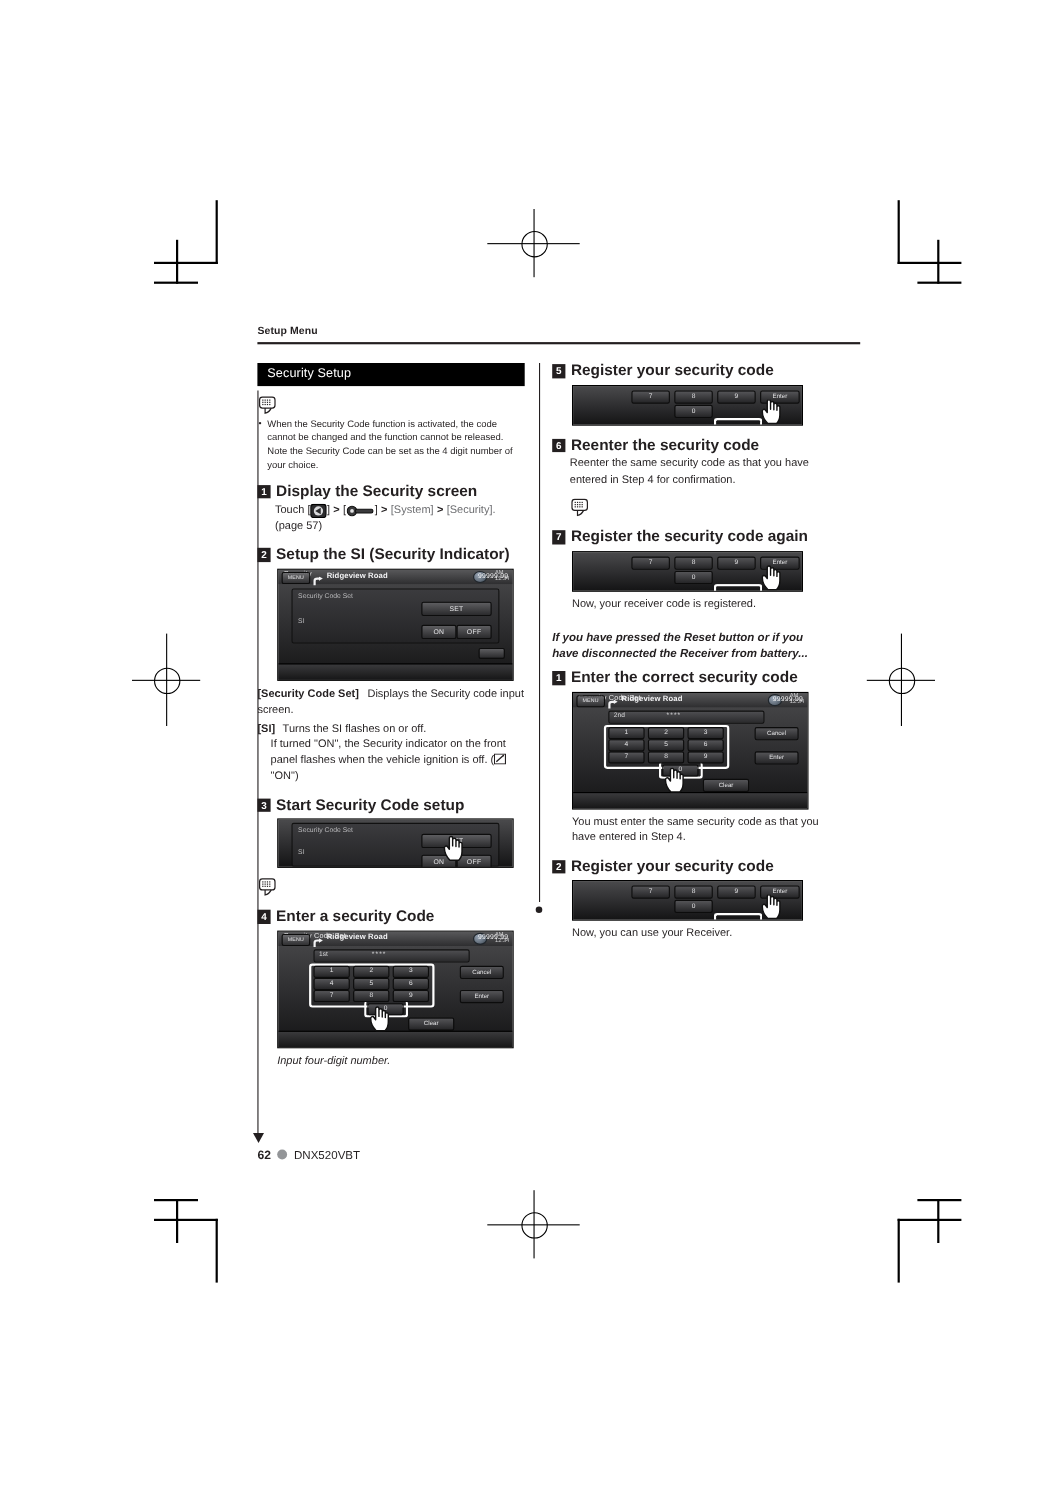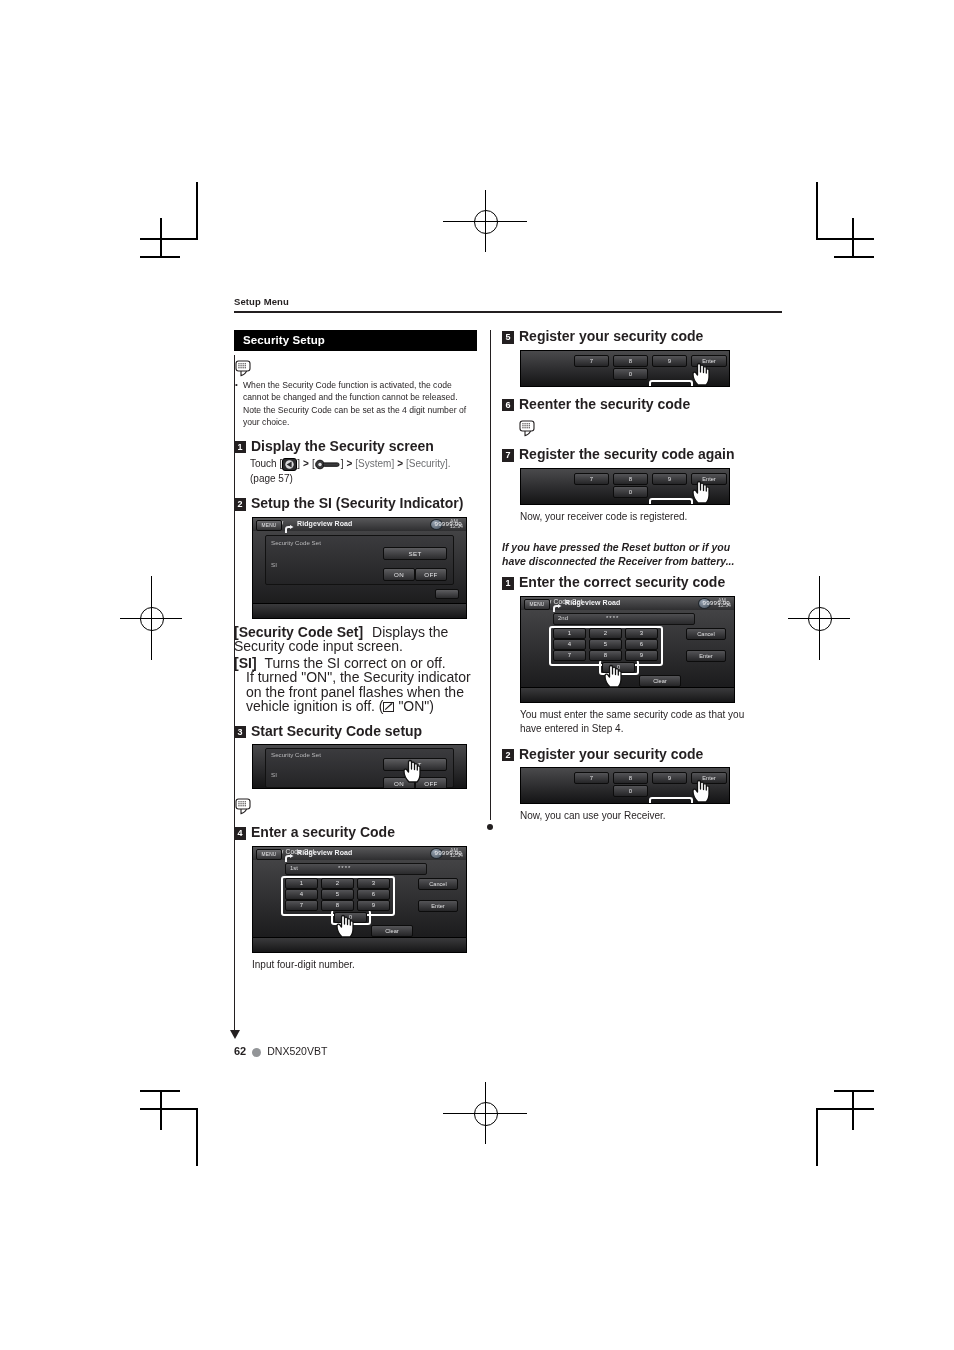--- a/index.html
+++ b/index.html
@@ -29,21 +29,21 @@
 
   .col-divider{position:absolute;left:490px;top:330px;width:1.2px;height:490px;background:#231f20;}
   .col-divider-dot{position:absolute;left:487px;top:824px;width:6px;height:6px;border-radius:50%;background:#231f20;}
 
   
   .flow-arrow{position:absolute;left:234px;top:355px;width:1.2px;height:676px;background:#231f20;}
   .flow-arrow::after{content:"";position:absolute;left:-4px;bottom:-8px;border-left:5px solid transparent;
       border-right:5px solid transparent;border-top:9px solid #231f20;}
 
   
-  .sectionbar{background:#000;color:#fff;font-size:11.5px;font-weight:bold;
+  .sectionbar{background:#000;color:#fff;font-size:11.5px;font-weight:normal;
       padding:4px 9px 5px;letter-spacing:.1px;}
 
   .body-text{font-size:10px;line-height:14.5px;color:#231f20;margin:8px 0 0;}
 
   
   .noteicon{width:19px;height:17px;position:relative;margin:9px 0 2px 1px;}
   .noteicon svg{display:block;}
 
   .note-list{margin:0;padding:0;list-style:none;}
   .note-list li{font-size:8.6px;line-height:12.4px;color:#231f20;
@@ -58,21 +58,21 @@
 
   .step-body{font-size:10px;line-height:14.5px;margin:4px 0 0 16px;}
 
   .touchline{display:flex;align-items:center;flex-wrap:wrap;gap:0px;font-size:10px;}
   .touchline .g{color:#6d6e71;}
   .arrowsep{font-weight:bold;margin:0 3px;font-size:10px;}
 
   .icon-badge{display:inline-block;width:15px;height:13px;vertical-align:-2px;}
   .icon-badge svg{display:block;}
 
-  .deflist{font-size:14px;line-height:14.5px;margin-top:6px;}
+  .deflist{font-size:10px;line-height:14.5px;margin-top:6px;}
   .deflist .term{font-weight:bold;}
   .deflist .sub{margin-left:12px;display:block;}
 
   .pen-icon{display:inline-block;width:11px;height:10px;vertical-align:-1px;}
 
   .italic-head{font-style:italic;font-weight:bold;font-size:10.5px;line-height:14px;margin-top:16px;}
 
   .caption{font-size:10px;line-height:14.5px;margin-top:5px;}
 
   
@@ -120,21 +120,21 @@
      display:flex;align-items:center;justify-content:center;}
 
   .sidebtn{position:absolute;width:38px;height:10px;border-radius:2px;border:1px solid #0c0c0c;
      background:linear-gradient(#545457,#252527);color:#e2e2e4;font-size:5.6px;
      display:flex;align-items:center;justify-content:center;}
 
   .hand{position:absolute;width:26px;height:26px;z-index:6;}
   .hand svg{display:block;}
 
   
-  .footer{position:absolute;left:234px;top:1045px;display:flex;align-items:flex-end;gap:6px;}
+  .footer{position:absolute;left:234px;top:1045px;display:flex;align-items:flex-start;gap:6px;}
   .footer .pg{font-size:11px;font-weight:bold;}
   .footer .dot{width:9px;height:9px;border-radius:50%;background:#939598;display:inline-block;}
   .footer .model{font-size:10.5px;}
 </style>
 </head>
 <body>
 
 <div class="page">
 
   <div>
@@ -285,21 +285,21 @@
       <div class="sc-dist">99999.99</div>
     </div>
 
     <div class="deflist">
       <div>
         <span class="term">[Security Code Set]</span>
         <span style="margin-left:5px;">Displays the Security code input screen.</span>
       </div>
       <div style="margin-top:2px;">
         <span class="term">[SI]</span>
-        <span style="margin-left:4px;">Turns the SI correct on or off.</span>
+        <span style="margin-left:4px;">Turns the SI flashes on or off.</span>
         <span class="sub">
           <span>If turned "ON", the Security indicator on the front panel flashes when the vehicle ignition is off. (</span><span class="pen-icon"><svg viewBox="0 0 11 10">
                 <rect x="0.5" y="0.5" width="10" height="9" fill="#fff" stroke="#231f20"></rect>
                 <path d="M2.2 7.6 L8.3 2.0" stroke="#231f20" stroke-width="1.2"></path>
                 <path d="M7.4 1.4 L9.4 1.0 L9.0 3.0 Z" fill="#231f20"></path>
               </svg></span>
           <span>"ON")</span>
         </span>
       </div>
     </div>
@@ -393,21 +393,21 @@
       <div class="sc-roadicon">
         <svg viewBox="0 0 10 9">
             <path d="M2 8 L2 4 C2 2.5 3.2 2 4.5 2 L7 2" stroke="#f2f2f4" stroke-width="2" fill="none"></path>
             <path d="M6 0 L9.5 2 L6 4 Z" fill="#f2f2f4"></path>
           </svg>
       </div>
       <div class="sc-road">Ridgeview Road</div>
       <div class="sc-dist">99999.99</div>
     </div>
 
-    <div class="caption" style="margin-left:18px;">Input four-digit number.</div>
+    <div class="caption" style="margin-left:18px;font-style:italic;">Input four-digit number.</div>
   </div>
 
   <div class="col col-right">
 
     <div class="step" style="margin-top:0;">
       <span class="step-num">5</span>
       <span class="step-title">Register your security code</span>
     </div>
 
     <div class="shot strip" style="margin-left:18px;width:208px;height:35px;">
@@ -421,20 +421,21 @@
         <svg viewBox="0 0 26 26">
             <path d="M9 25 C5 21 4 17 4 14 C4 12 6 11.5 7 13 L8.5 15 L8.5 5 C8.5 3 11.5 3 11.5 5 L11.5 12 L11.5 6.5 C11.5 4.6 14.5 4.6 14.5 6.5 L14.5 12.5 L14.5 8 C14.5 6.2 17.3 6.2 17.3 8 L17.3 13 L17.3 10 C17.3 8.4 20 8.4 20 10 L20 17 C20 21 18 24 17 25 Z" fill="#fff" stroke="#111" stroke-width="1.3" stroke-linejoin="round"></path>
           </svg>
       </div>
     </div>
 
     <div class="step">
       <span class="step-num">6</span>
       <span class="step-title">Reenter the security code</span>
     </div>
+    <div class="step-body">Reenter the same security code as that you have entered in Step 4 for confirmation.</div>
 
     <div class="noteicon" style="margin-left:17px;">
       <svg viewBox="0 0 19 17" width="19" height="17">
         <rect x="1" y="1" width="14" height="10" rx="2.5" fill="none" stroke="#231f20" stroke-width="1.1"></rect>
         <g fill="#231f20">
           <rect x="3.4" y="3.2" width="1.1" height="1.1"></rect>
             <rect x="5.5" y="3.2" width="1.1" height="1.1"></rect>
           <rect x="7.6" y="3.2" width="1.1" height="1.1"></rect>
             <rect x="9.7" y="3.2" width="1.1" height="1.1"></rect>
           <rect x="3.4" y="5.2" width="1.1" height="1.1"></rect>

